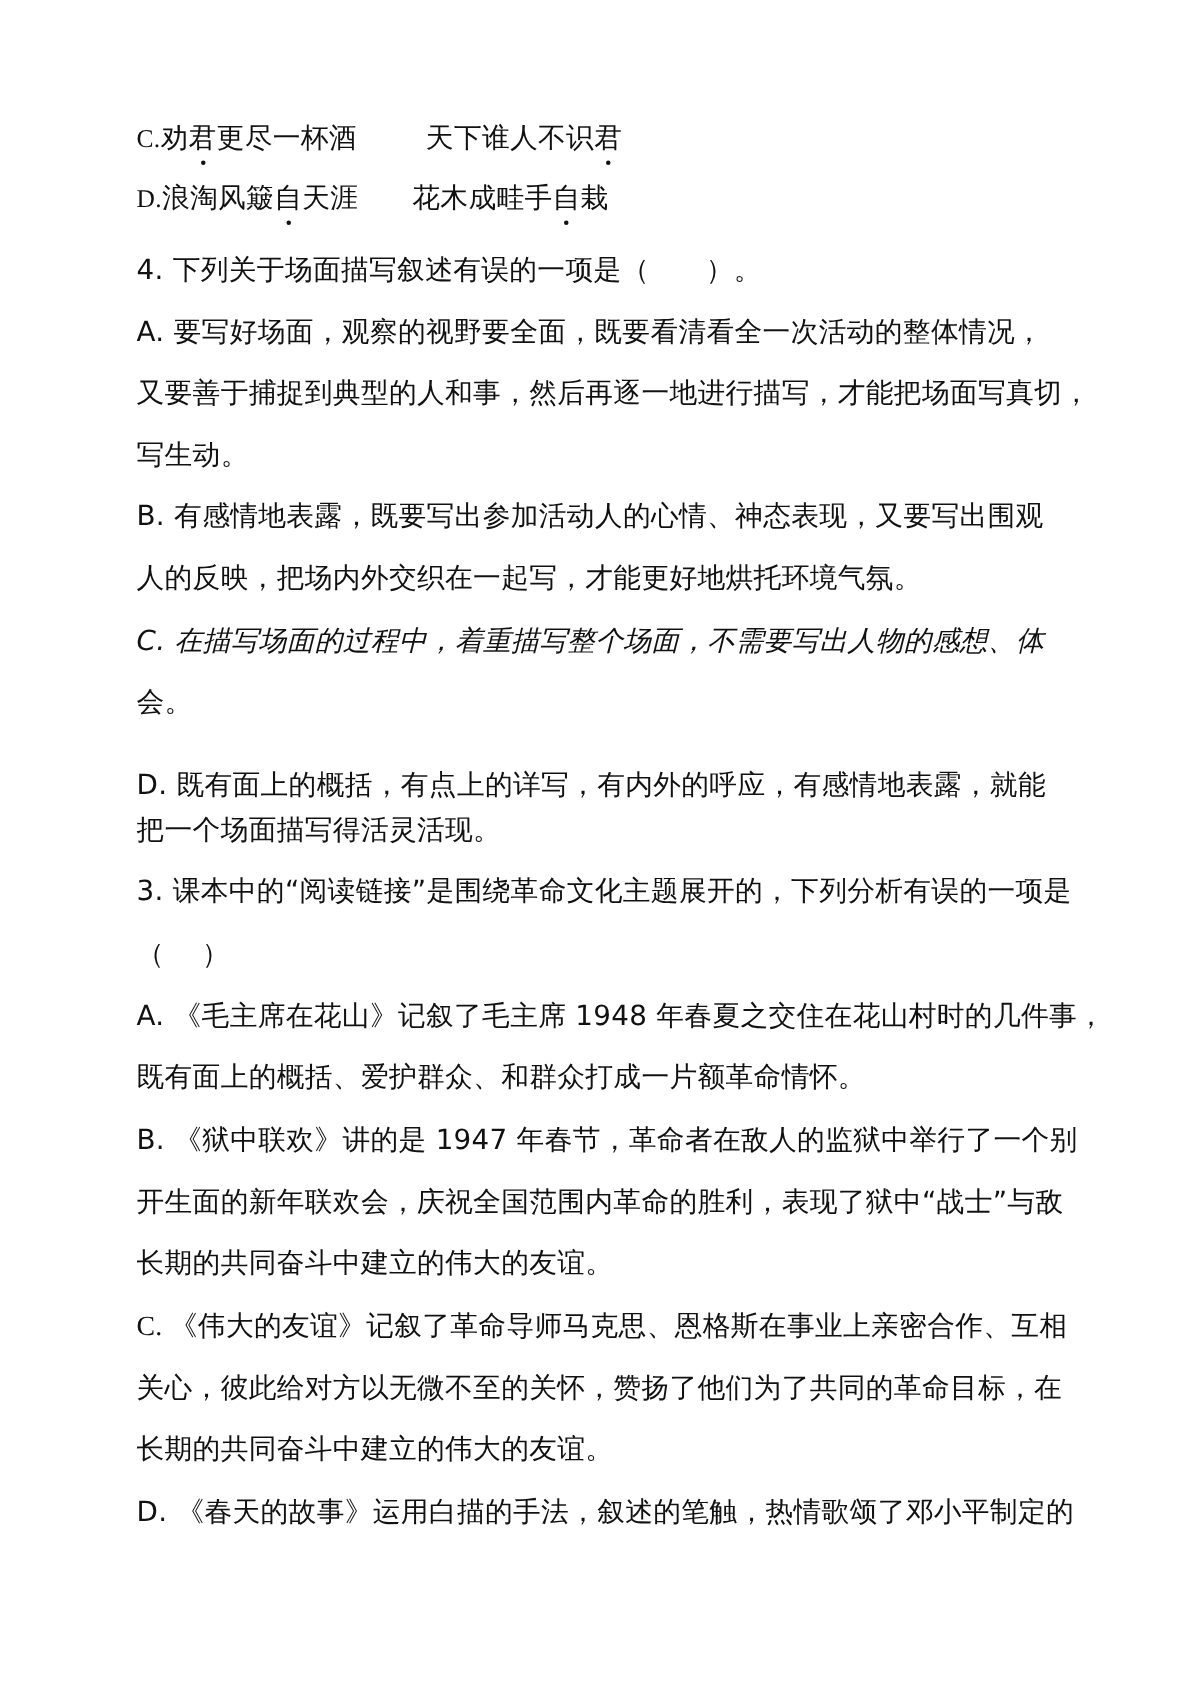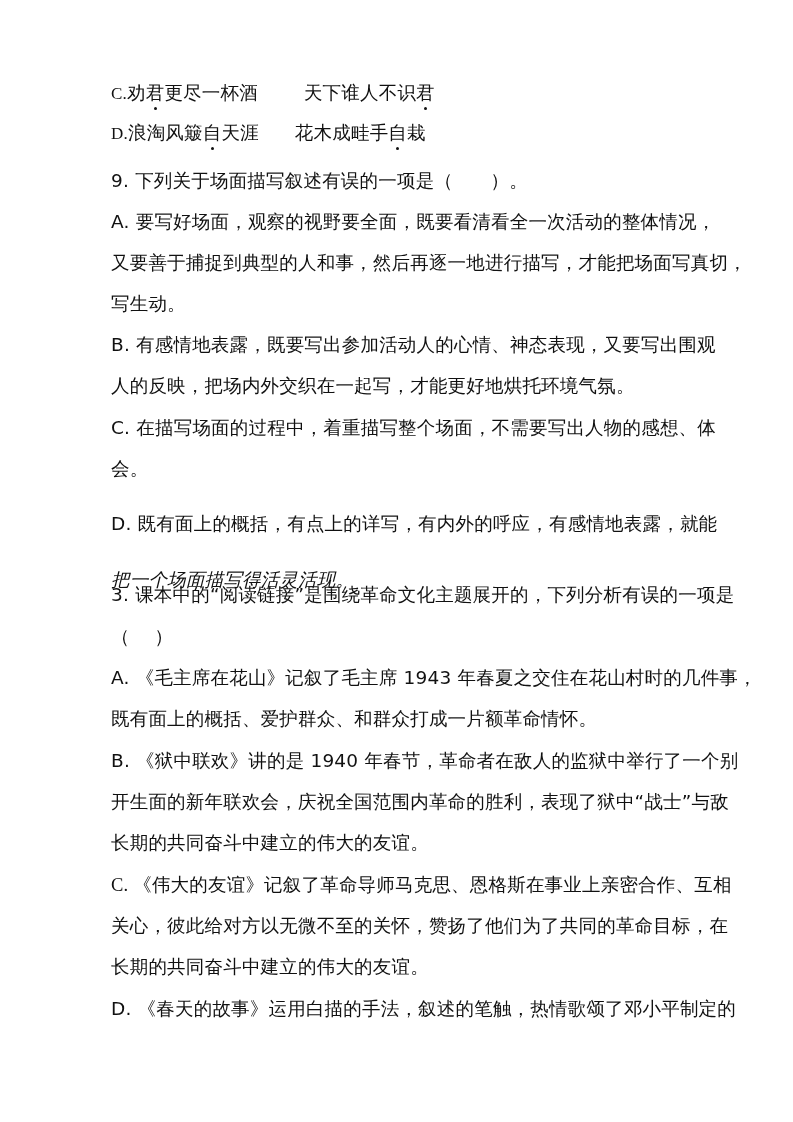--- a/index.html
+++ b/index.html
@@ -1,47 +1,47 @@
 <!DOCTYPE html>
 <html><head>
 <meta charset="utf-8">
 <style>
   html, body { margin:0; padding:0; background:#ffffff; }
   body { width:793px; height:1122px; position:relative; overflow:hidden;
          font-family: "DejaVu Sans", "Liberation Sans", sans-serif; color:#111; }
-  .line { position:absolute; left:91px; font-size:18.5px; line-height:24px; white-space:nowrap; letter-spacing:0.2px;margin-left:20px; }
+  .line { position:absolute; left:91px; font-size:18.5px; line-height:24px; white-space:nowrap; letter-spacing:0.2px; }
   .lbl { font-family: "Liberation Serif", "DejaVu Serif", serif; font-size:17px; }
   .dot { position:relative; display:inline-block; }
   .dot::after { content:""; position:absolute; left:50%; bottom:-5px; width:3px; height:3px; margin-left:-1.5px; background:#111; border-radius:50%; }
   .gap { display:inline-block; }
 </style>
 </head>
 <body>
 
 <div class="line" style="top:81px;">
   <span class="lbl">C.</span><span>劝</span><span class="dot">君</span><span>更尽一杯酒</span><span class="gap" style="width:46px"></span><span>天下谁人不识</span><span class="dot">君</span>
 </div>
 <div class="line" style="top:121px;">
   <span class="lbl">D.</span><span>浪淘风簸</span><span class="dot">自</span><span>天涯</span><span class="gap" style="width:36px"></span><span>花木成畦手</span><span class="dot">自</span><span>栽</span>
 </div>
 
-<div class="line" style="top:169px;">9.  下列关于场面描写叙述有误的一项是（　　）。</div>
+<div class="line" style="top:169px;">4.  下列关于场面描写叙述有误的一项是（　　）。</div>
 <div class="line" style="top:210px;">A.  要写好场面，观察的视野要全面，既要看清看全一次活动的整体情况，</div>
 <div class="line" style="top:251px;text-align:right;">又要善于捕捉到典型的人和事，然后再逐一地进行描写，才能把场面写真切，</div>
 <div class="line" style="top:292px;">写生动。</div>
 <div class="line" style="top:333px;">B.  有感情地表露，既要写出参加活动人的心情、神态表现，又要写出围观</div>
 <div class="line" style="top:374px;">人的反映，把场内外交织在一起写，才能更好地烘托环境气氛。</div>
-<div class="line" style="top:416px;">C.  在描写场面的过程中，着重描写整个场面，不需要写出人物的感想、体</div>
+<div class="line" style="top:416px;font-style:italic;">C.  在描写场面的过程中，着重描写整个场面，不需要写出人物的感想、体</div>
 <div class="line" style="top:457px;">会。</div>
 <div class="line" style="top:512px;">D.  既有面上的概括，有点上的详写，有内外的呼应，有感情地表露，就能</div>
-<div class="line" style="top:568px;font-style:italic;">把一个场面描写得活灵活现。</div>
+<div class="line" style="top:542px;">把一个场面描写得活灵活现。</div>
 
 <div class="line" style="top:583px;">3. 课本中的“阅读链接”是围绕革命文化主题展开的，下列分析有误的一项是</div>
 <div class="line" style="top:625px;"> （　 ）</div>
-<div class="line" style="top:666px;">A. 《毛主席在花山》记叙了毛主席 1943 年春夏之交住在花山村时的几件事，</div>
+<div class="line" style="top:666px;">A. 《毛主席在花山》记叙了毛主席 1948 年春夏之交住在花山村时的几件事，</div>
 <div class="line" style="top:707px;">既有面上的概括、爱护群众、和群众打成一片额革命情怀。</div>
-<div class="line" style="top:749px;">B. 《狱中联欢》讲的是 1940 年春节，革命者在敌人的监狱中举行了一个别</div>
+<div class="line" style="top:749px;">B. 《狱中联欢》讲的是 1947 年春节，革命者在敌人的监狱中举行了一个别</div>
 <div class="line" style="top:790px;">开生面的新年联欢会，庆祝全国范围内革命的胜利，表现了狱中“战士”与敌</div>
 <div class="line" style="top:831px;">长期的共同奋斗中建立的伟大的友谊。</div>
 <div class="line" style="top:873px;font-family:Liberation Serif, serif;">C. 《伟大的友谊》记叙了革命导师马克思、恩格斯在事业上亲密合作、互相</div>
 <div class="line" style="top:914px;">关心，彼此给对方以无微不至的关怀，赞扬了他们为了共同的革命目标，在</div>
 <div class="line" style="top:955px;">长期的共同奋斗中建立的伟大的友谊。</div>
 <div class="line" style="top:997px;">D. 《春天的故事》运用白描的手法，叙述的笔触，热情歌颂了邓小平制定的</div>
 
 </body></html>

